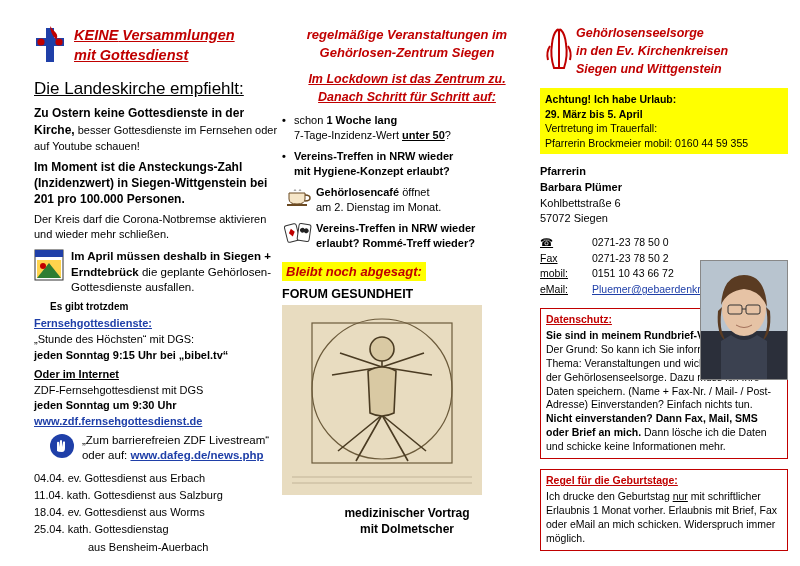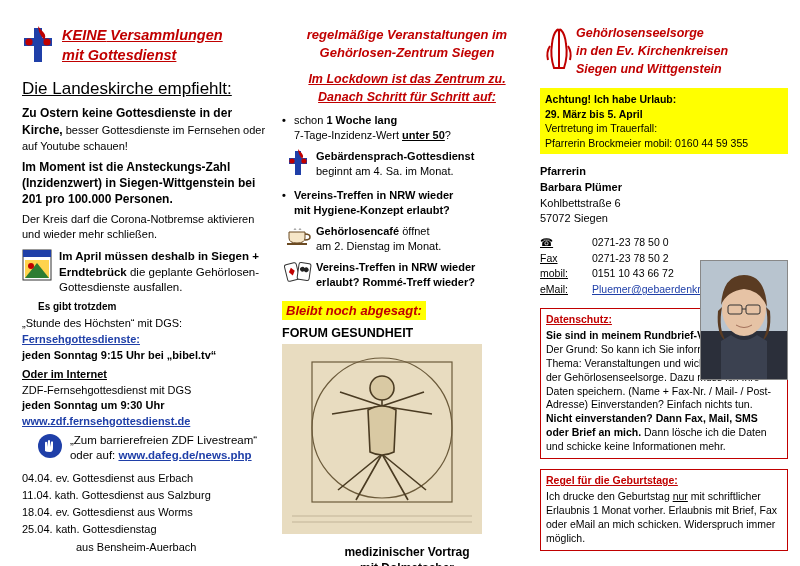--- a/index.html
+++ b/index.html
@@ -5,21 +5,21 @@
   html,body{margin:0;padding:0;}
   body{
     width:800px;height:566px;
     background:#ffffff;
     font-family:"Liberation Sans", sans-serif;
     color:#000;
     overflow:hidden;
   }
   .page{position:relative;width:800px;height:566px;}
   .col{position:absolute;top:0;}
-  .col1{left:22px;width:250px;}
+  .col1{left:34px;width:250px;}
   .col2{left:282px;width:250px;}
   .col3{left:540px;width:248px;}
   .blue{color:#1f3fa8;}
   .u{text-decoration:underline;}
   .b{font-weight:bold;}
 
   
   .hdr1{position:relative;margin-top:26px;min-height:46px;}
   .cross{
     position:absolute;left:0;top:0;width:34px;height:40px;
@@ -145,22 +145,22 @@
           <circle cx="9" cy="17" r="3" fill="#c00000"></circle>
         </svg>
       </span>
       <span class="tx">
         <span>Im April müssen deshalb in Siegen + Erndtebrück</span>
         <span style="font-weight:normal;">die geplante Gehörlosen-Gottesdienste ausfallen.</span>
       </span>
     </div>
 
     <div class="blk b" style="font-size:10px;padding-left:16px;">Es gibt trotzdem</div>
+    <div class="blk b blue u" style="margin-top:2px;">Fernsehgottesdienste:</div>
     <div class="blk" style="margin-top:2px;">„Stunde des Höchsten“ mit DGS:</div>
-    <div class="blk b blue u" style="margin-top:2px;">Fernsehgottesdienste:</div>
     <div class="blk b" style="margin-top:1px;">jeden Sonntag 9:15 Uhr bei „bibel.tv“</div>
     <div class="blk b u" style="margin-top:4px;">Oder im Internet</div>
     <div class="blk" style="margin-top:1px;">ZDF-Fernsehgottesdienst mit DGS</div>
     <div class="blk b" style="margin-top:1px;">jeden Sonntag um 9:30 Uhr</div>
     <div class="blk" style="margin-top:1px;">
       <span class="blue u b">www.zdf.fernsehgottesdienst.de</span>
     </div>
 
     <div class="row-ic" style="margin-top:4px;">
       <span class="ic">
@@ -199,35 +199,20 @@
     
     <div class="bul">
       <span class="dot">•</span>
       <span class="txt">
         <span>schon </span><span class="b">1 Woche lang</span><br>
         <span>7-Tage-Inzidenz-Wert </span><span class="b u">unter 50</span><span>?</span>
       </span>
     </div>
 
     
-    <div class="icrow">
-      <span class="ic">
-        <svg width="24" height="28" viewBox="0 0 24 28">
-          <rect x="8" y="2" width="6" height="24" fill="#1f3fa8"></rect>
-          <rect x="2" y="9" width="18" height="6" fill="#1f3fa8"></rect>
-          <path d="M11 0 C14 4 18 6 15 10 C13.5 7 11.5 6 11 0 Z" fill="#c00000"></path>
-          <circle cx="5" cy="12" r="2.6" fill="#c00000"></circle>
-          <circle cx="17" cy="12" r="2.6" fill="#c00000"></circle>
-        </svg>
-      </span>
-      <span class="txt">
-        <span class="b">Gebärdensprach-Gottesdienst</span><br>
-        <span>beginnt am 4. Sa. im Monat.</span>
-      </span>
-    </div>
 
     
     <div class="bul">
       <span class="dot">•</span>
       <span class="txt b">
         <span>Vereins-Treffen in NRW wieder</span><br>
         <span>mit Hygiene-Konzept erlaubt?</span>
       </span>
     </div>
 

